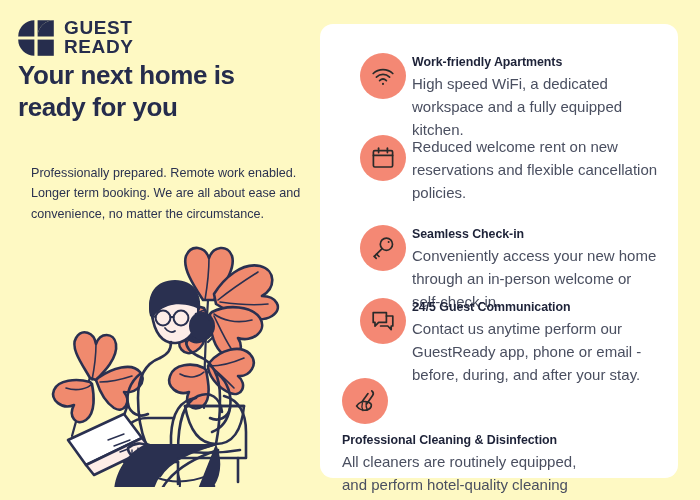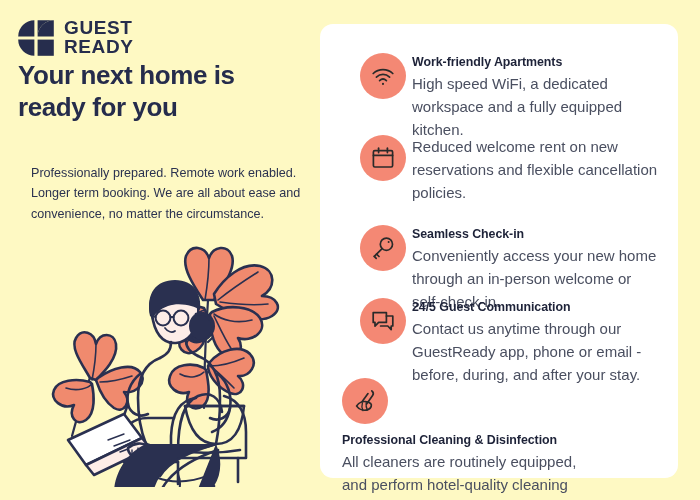--- a/index.html
+++ b/index.html
@@ -288,21 +288,21 @@
 
     <div class="feature f3">
       <div class="icon-circle">
         <svg width="26" height="26" viewBox="0 0 26 26" fill="none" stroke="#2A2A2A" stroke-width="1.7" stroke-linejoin="round" stroke-linecap="round">
           <path d="M3.2 4.6 L16.4 4.6 L16.4 14.4 L8.6 14.4 L5.0 18.2 L5.0 14.4 L3.2 14.4 Z"></path>
           <path d="M16.4 8.0 L22.8 8.0 L22.8 18.0 L21.2 18.0 L21.2 21.6 L17.8 18.0 L10.6 18.0"></path>
         </svg>
       </div>
       <div class="f-text">
         <div class="f-title">24/5 Guest Communication</div>
-        <div class="f-desc">Contact us anytime through our GuestReady app, phone or email - before, during, and after your stay.</div>
+        <div class="f-desc">Contact us anytime perform our GuestReady app, phone or email - before, during, and after your stay.</div>
       </div>
     </div>
 
     <div class="feature f4">
       <div class="icon-circle">
         <svg width="26" height="26" viewBox="0 0 26 26" fill="none" stroke="#2A2A2A" stroke-width="1.7" stroke-linejoin="round" stroke-linecap="round">
           <path d="M19.8 2.9 C21.3 4.1 21.6 6.1 20.6 7.6 L14.6 16.0"></path>
           <path d="M16.0 5.6 L10.2 13.6"></path>
           <path d="M16.2 14.0 C11.6 12.6 7.0 14.4 4.6 18.0 C7.2 21.8 12.0 23.2 16.4 21.4 C19.2 20.2 20.2 17.2 18.6 15.4 Z"></path>
           <path d="M10.4 14.8 C9.6 17.4 9.8 20.2 11.0 22.6" stroke-width="1.3"></path>

